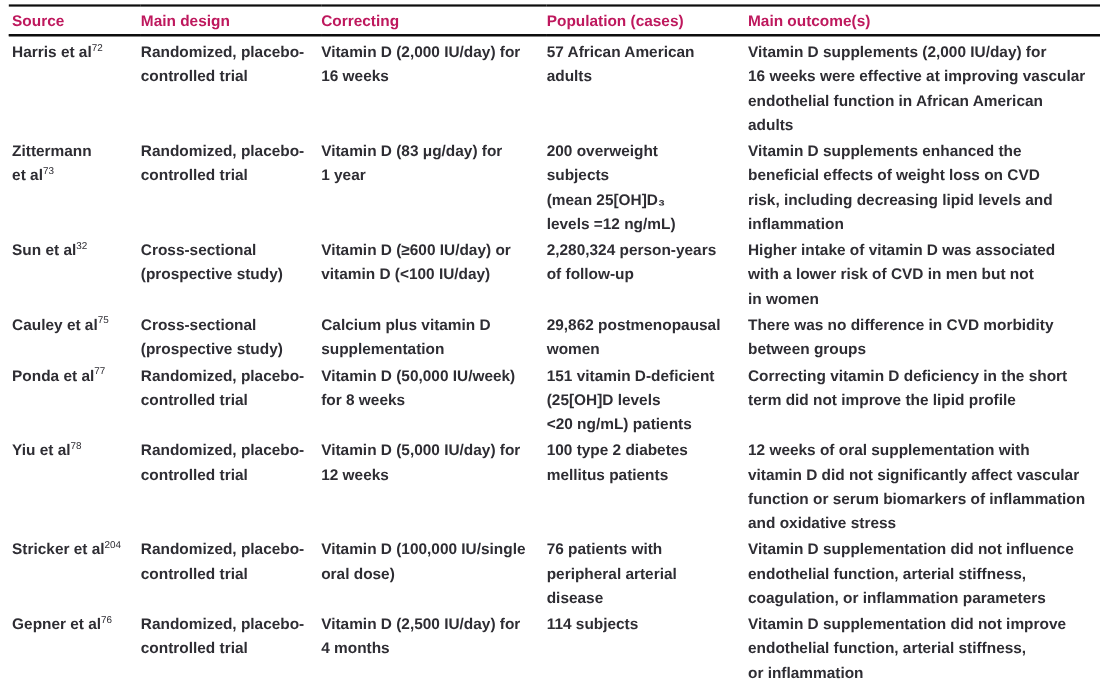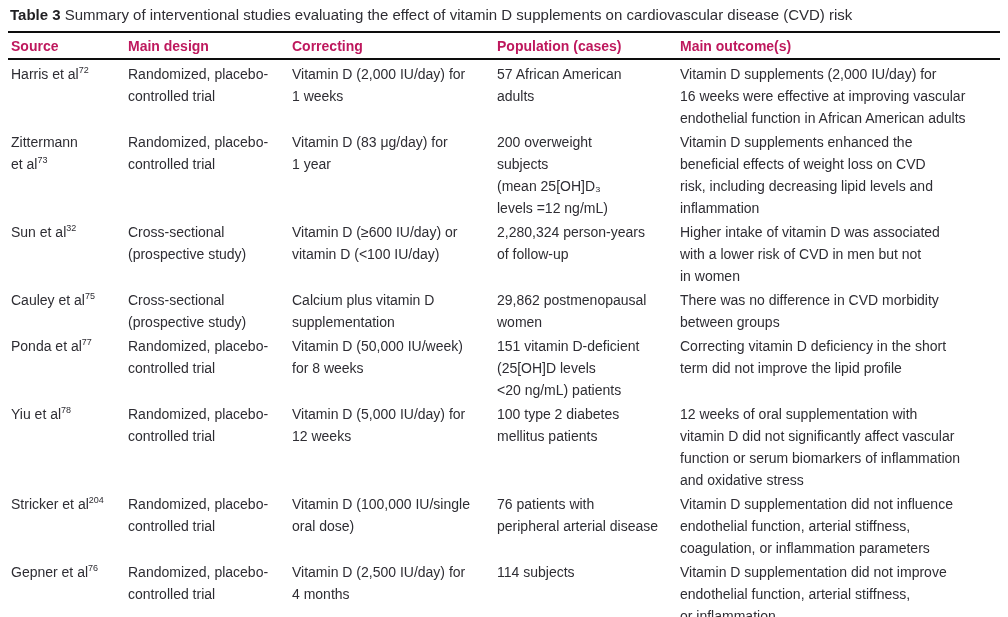--- a/index.html
+++ b/index.html
@@ -49,37 +49,34 @@
   tbody td {
     vertical-align: top;
     font-size: 14px;
     line-height: 22px;
     padding: 1px 12px 1px 0;
   }
   tbody td:first-child { padding-left: 3px; }
   tbody tr:first-child td { padding-top: 3px; }
   .cell-text {
     white-space: pre-line;
+    font-weight: bold;
   }
   sup.ref {
     font-size: 9px;
     vertical-align: super;
     line-height: 0;
     margin-top: 24px;
   }
 </style>
 </head>
 <body>
 
 <div class="page">
 
-  <div class="table-title">
-    <span class="title-label">Table 3</span>
-    <span>Summary of interventional studies evaluating the effect of vitamin D supplements on cardiovascular disease (CVD) risk</span>
-  </div>
 
   <table class="studies">
     <colgroup>
       <col class="c-source">
         <col class="c-design">
         <col class="c-condition">
         <col class="c-population">
         <col class="c-outcome">
     </colgroup>
     <thead>
@@ -90,21 +87,21 @@
         <th>Population (cases)</th>
         <th>Main outcome(s)</th>
       </tr>
     </thead>
     <tbody>
       <tr>
         <td><span class="cell-text">Harris et al</span><sup class="ref">72</sup></td>
         <td><span class="cell-text">Randomized, placebo-
 controlled trial</span></td>
         <td><span class="cell-text">Vitamin D (2,000 IU/day) for
-1 weeks</span></td>
+16 weeks</span></td>
         <td><span class="cell-text">57 African American
 adults</span></td>
         <td><span class="cell-text">Vitamin D supplements (2,000 IU/day) for
 16 weeks were effective at improving vascular
 endothelial function in African American adults</span></td>
       </tr>
       <tr>
         <td><span class="cell-text">Zittermann
 et al</span><sup class="ref">73</sup></td>
         <td><span class="cell-text">Randomized, placebo-

